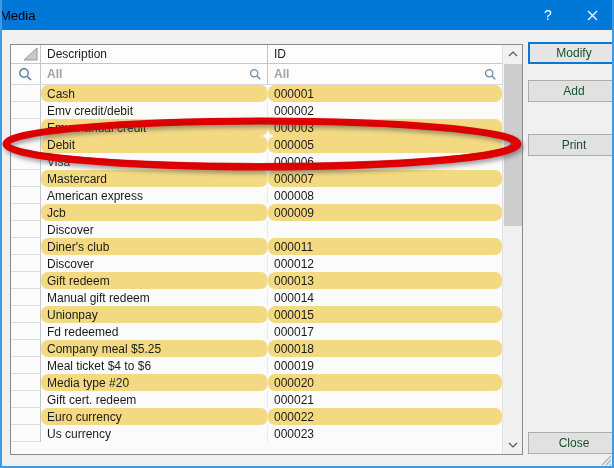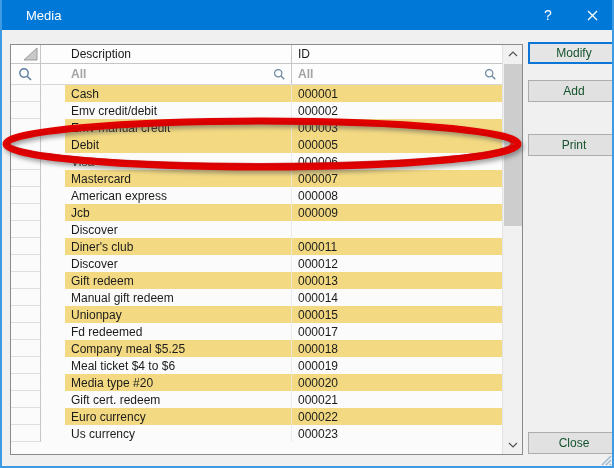--- a/index.html
+++ b/index.html
@@ -2,40 +2,40 @@
 <html><head>
 <meta charset="utf-8">
 <style>
   * { margin:0; padding:0; box-sizing:border-box; }
   html,body { width:614px; height:468px; font-family:"Liberation Sans","DejaVu Sans",sans-serif; }
   .window { position:relative; width:614px; height:468px; background:#F0F0F0; overflow:hidden; }
   .border-overlay { position:absolute; inset:0; border:2px solid #3E9AE3; border-top:none; pointer-events:none; z-index:60; }
 
   
   .titlebar { position:absolute; left:0; top:0; width:614px; height:30px; background:#0078D7; display:flex; align-items:center; z-index:5; }
-  .tb-title { color:#ffffff; font-size:13px; padding-left:26px; flex:1; }
+  .tb-title { color:#000000; font-size:13px; padding-left:0; flex:1; }
   .tb-btn { width:44px; height:30px; display:flex; align-items:center; justify-content:center; color:#fff; font-size:14px; cursor:default; }
 
   
   .grid { position:absolute; left:10px; top:44px; width:513px; height:411px; background:#FBFBFB; border:1px solid #8A8A8A; overflow:hidden; }
   .grid-inner { position:absolute; left:0; top:0; width:491px; }
   .hdr-row { display:flex; height:19px; background:#FDFDFD; border-bottom:1px solid #C6C6C6; }
   .flt-row { display:flex; height:21px; background:#FDFDFD; border-bottom:1px solid #D8D8D8; align-items:center; }
   .c-rowhdr { width:30px; flex:0 0 30px; height:100%; border-right:1px solid #C6C6C6; display:flex; align-items:center; justify-content:center; position:relative; }
-  .c-desc { width:227px; flex:0 0 227px; height:100%; padding-left:6px; display:flex; align-items:center; border-right:1px solid #C6C6C6; font-size:12px; color:#1b1b1b; overflow:hidden; white-space:nowrap;margin-left:24px; }
+  .c-desc { width:227px; flex:0 0 227px; height:100%; padding-left:6px; display:flex; align-items:center; border-right:1px solid #C6C6C6; font-size:12px; color:#1b1b1b; overflow:hidden; white-space:nowrap; }
   .c-id { flex:1; height:100%; padding-left:6px; display:flex; align-items:center; font-size:12px; color:#1b1b1b; overflow:hidden; white-space:nowrap; }
   .hdr-row .c-rowhdr svg { position:absolute; right:2px; bottom:2px; }
   .flt-all { color:#A3A3A3; font-size:12px; flex:1;font-weight:bold; }
   .flt-mag { margin-right:5px; display:flex; align-items:center; }
 
   .grid-body { position:absolute; left:0; top:40px; width:491px; }
   .grow { display:flex; height:17px; }
   .grow .c-rowhdr { background:#FBFBFB; border-right:1px solid #C6C6C6; border-bottom:1px solid #DEDEDE; }
   .grow .c-desc { border-right:1px solid rgba(230,230,230,.85); }
-  .grow.alt .c-desc, .grow.alt .c-id { background:#F3DA82; }
+  .grow.alt .c-desc, .grow.alt .c-id { background:#F3DA82;border-radius:7px; }
   .grow.plain .c-desc, .grow.plain .c-id { background:#FBFBFB; }
   .grow.selected .c-desc, .grow.selected .c-id { background:#0878D4; color:#fff; }
   .grow.selected .c-desc { border-right:1px solid rgba(255,255,255,.5); }
 
   
   .vscroll { position:absolute; right:0; top:0; width:20px; height:409px; background:#F1F1F1; border-left:1px solid #E2E2E2; }
   .vs-arrow { position:absolute; left:0; width:20px; height:18px; display:flex; align-items:center; justify-content:center; }
   .vs-up { top:0; } .vs-down { bottom:0; }
   .vs-thumb { position:absolute; left:1px; top:19px; width:18px; height:162px; background:#CDCDCD; }
 

